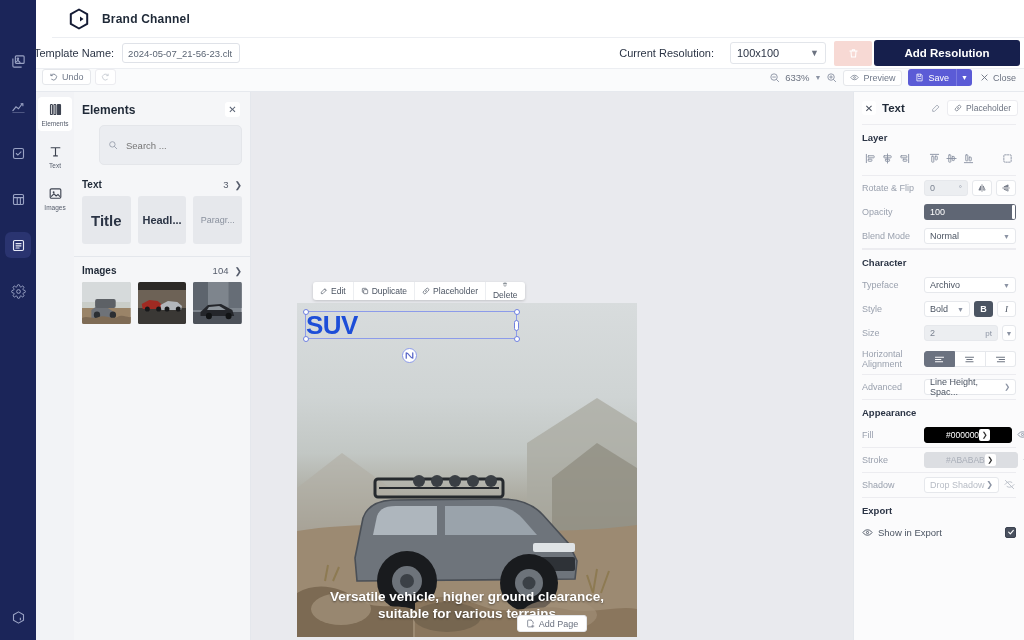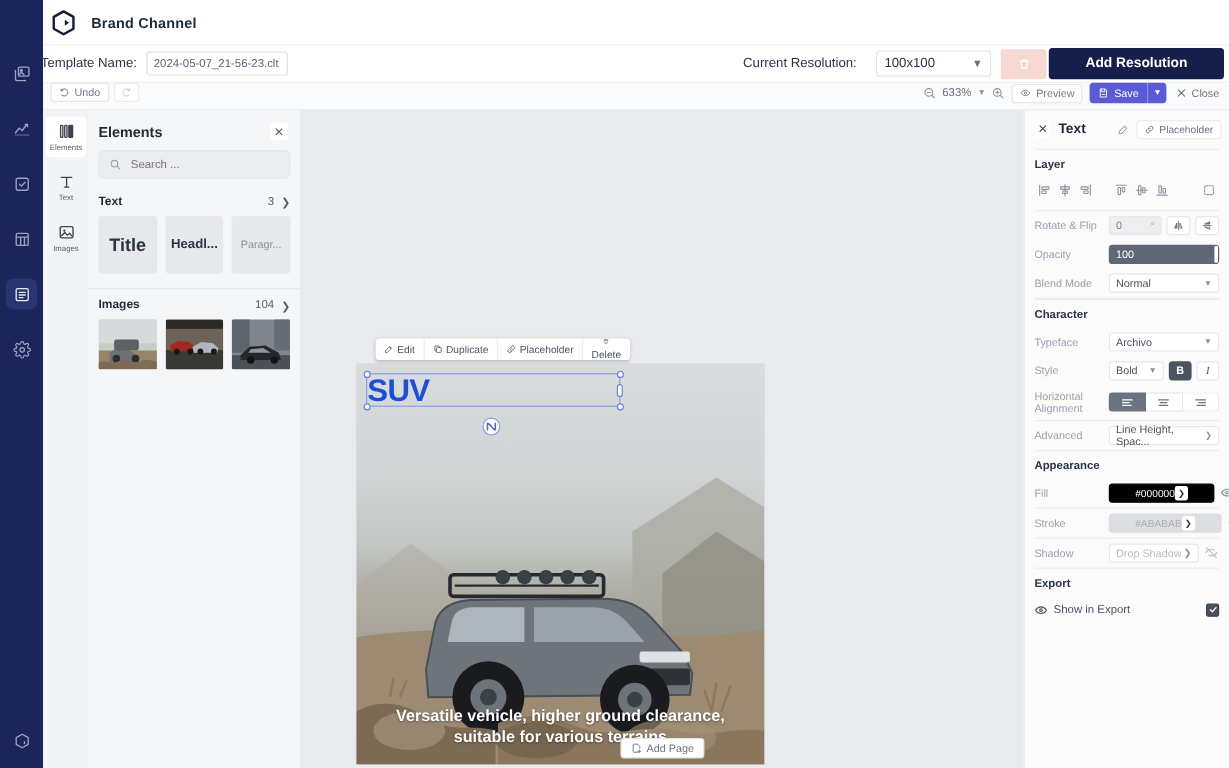--- a/index.html
+++ b/index.html
@@ -27,21 +27,21 @@
   .rail-btn.active { background:#2a3470; color:#e6e9f5; }
   .rail-bottom { position:absolute; bottom:10px; left:0; width:36px; display:flex; justify-content:center; }
   .rail-bottom .rail-btn { margin-bottom:0; }
 
   
   .main { flex:1; display:flex; flex-direction:column; min-width:0; position:relative; background:#fff; }
 
   
   .brandbar {
     height:38px; background:#fff; display:flex; align-items:center;
-    padding-left:4px; border-bottom:1px solid #eceef2; flex:0 0 38px;
+    padding-left:14px; border-bottom:1px solid #eceef2; flex:0 0 38px;margin-left:16px;
   }
   .brand-logo { width:26px; height:26px; color:#141b34; display:flex; align-items:center; justify-content:center; }
   .brand-logo svg { width:24px; height:24px; }
   .brand-title { margin-left:10px; font-size:12px; font-weight:bold; color:#1f2937; letter-spacing:.2px; }
 
   
   .templatebar {
     height:30px; flex:0 0 30px; background:#fff; display:flex; align-items:center;
     padding:0 4px 0 0; position:relative;
   }
@@ -118,22 +118,22 @@
   .ptab span { font-size:6.5px; color:#555c6b; }
   .panel-main { flex:1; background:#f5f6f8; display:flex; flex-direction:column; min-width:0; }
   .panel-head { display:flex; align-items:center; padding:10px 10px 8px 8px; }
   .panel-title { font-size:12px; font-weight:bold; color:#1f2937; }
   .panel-close {
     margin-left:auto; width:15px; height:15px; background:#fff; border-radius:3px;
     display:flex; align-items:center; justify-content:center; color:#5b6475; cursor:pointer; font-size:10px;
   }
   .search-wrap { padding:0 8px 10px; }
   .search-box {
-    height:24px; background:#ebedf1; border:1px solid #e4e6ea; border-radius:5px;
-    display:flex; align-items:center; padding:0 8px; gap:6px;
+    height:40px; background:#ebedf1; border:1px solid #e4e6ea; border-radius:5px;
+    display:flex; align-items:center; padding:0 8px; gap:6px;margin-left:17px;
   }
   .search-box svg { width:10px; height:10px; color:#9aa1ae; flex:0 0 10px; }
   .search-box input {
     border:none; background:transparent; outline:none; font-size:9.5px; color:#6a7280;
     width:100%; font-family:"Liberation Sans", sans-serif;
   }
   .sect { padding:0 8px; }
   .sect-head { display:flex; align-items:center; padding:4px 0 6px; }
   .sect-title { font-size:10px; font-weight:bold; color:#1f2937; }
   .sect-right { margin-left:auto; display:flex; align-items:center; gap:6px; color:#555c6b; }
@@ -797,20 +797,32 @@
             <div class="pfield">
               <div class="selectbox narrow">
                 <span>Bold</span>
                 <span class="cv">▼</span>
               </div>
               <div class="bbtn on">B</div>
               <div class="bbtn off">I</div>
             </div>
           </div>
 
+          <div class="prow">
+            <div class="plabel">Size</div>
+            <div class="pfield">
+              <div class="inp dis">
+                <span>2</span>
+                <span class="rt">pt</span>
+              </div>
+              <div class="sqbtn" style="flex:0 0 14px;width:14px;">
+                <span style="font-size:7px;color:#8b93a3;">▼</span>
+              </div>
+            </div>
+          </div>
 
           <div class="prow">
             <div class="plabel">Horizontal Alignment</div>
             <div class="pfield">
               <div class="segs">
                 <div class="seg active">
                   <svg viewBox="0 0 24 20" fill="none" stroke="currentColor" stroke-width="2.2" stroke-linecap="round">
                       <path d="M3 5h18M3 10h12M3 15h16"></path>
                     </svg>
                 </div>

